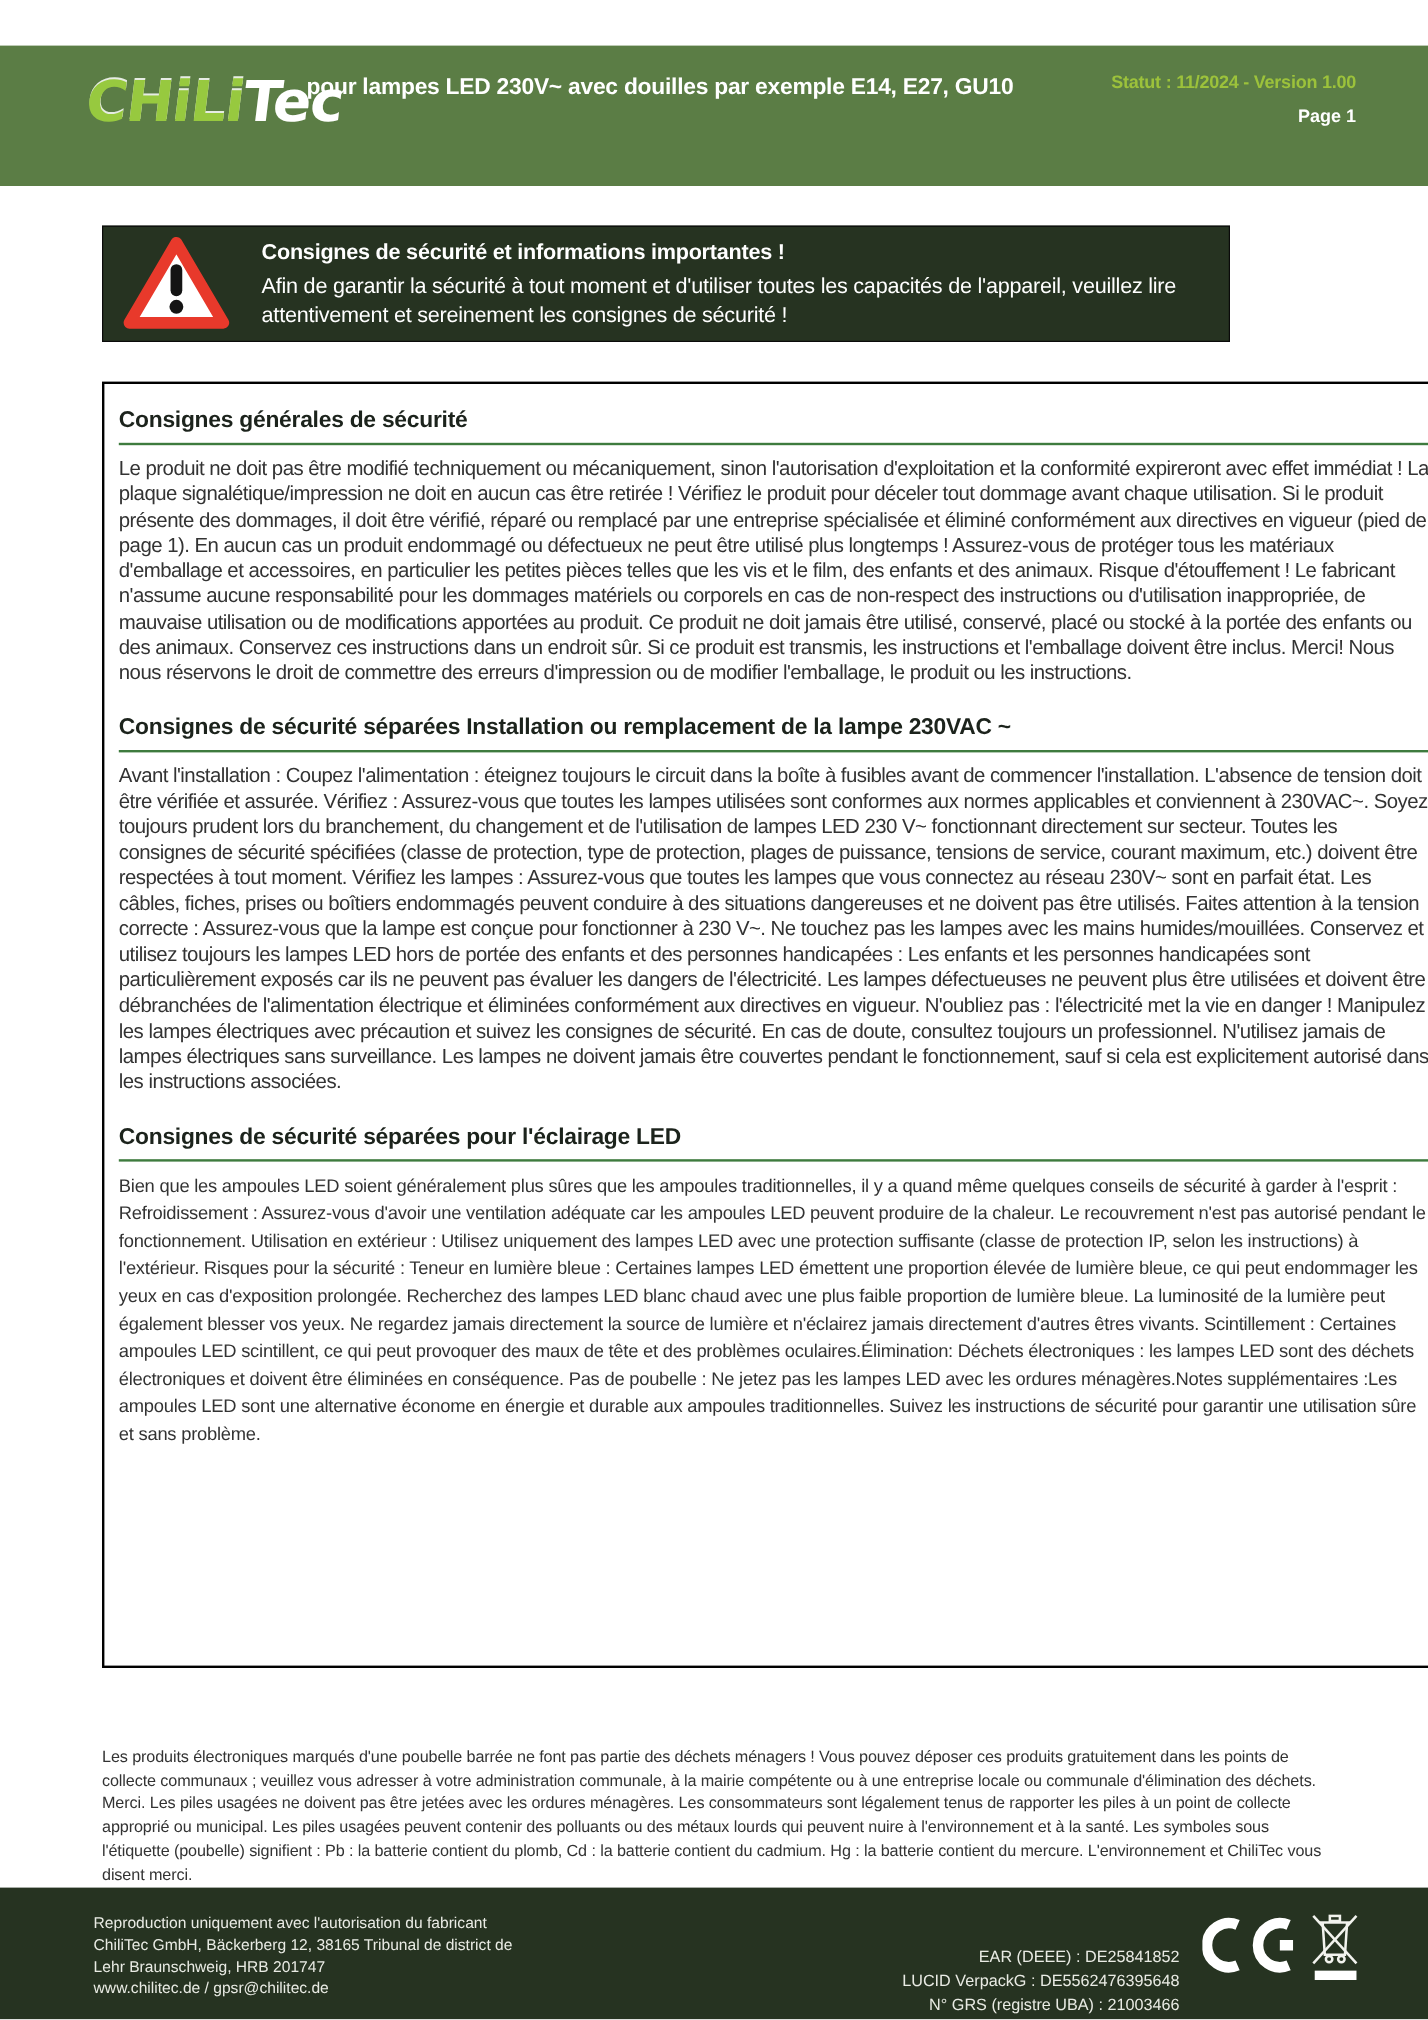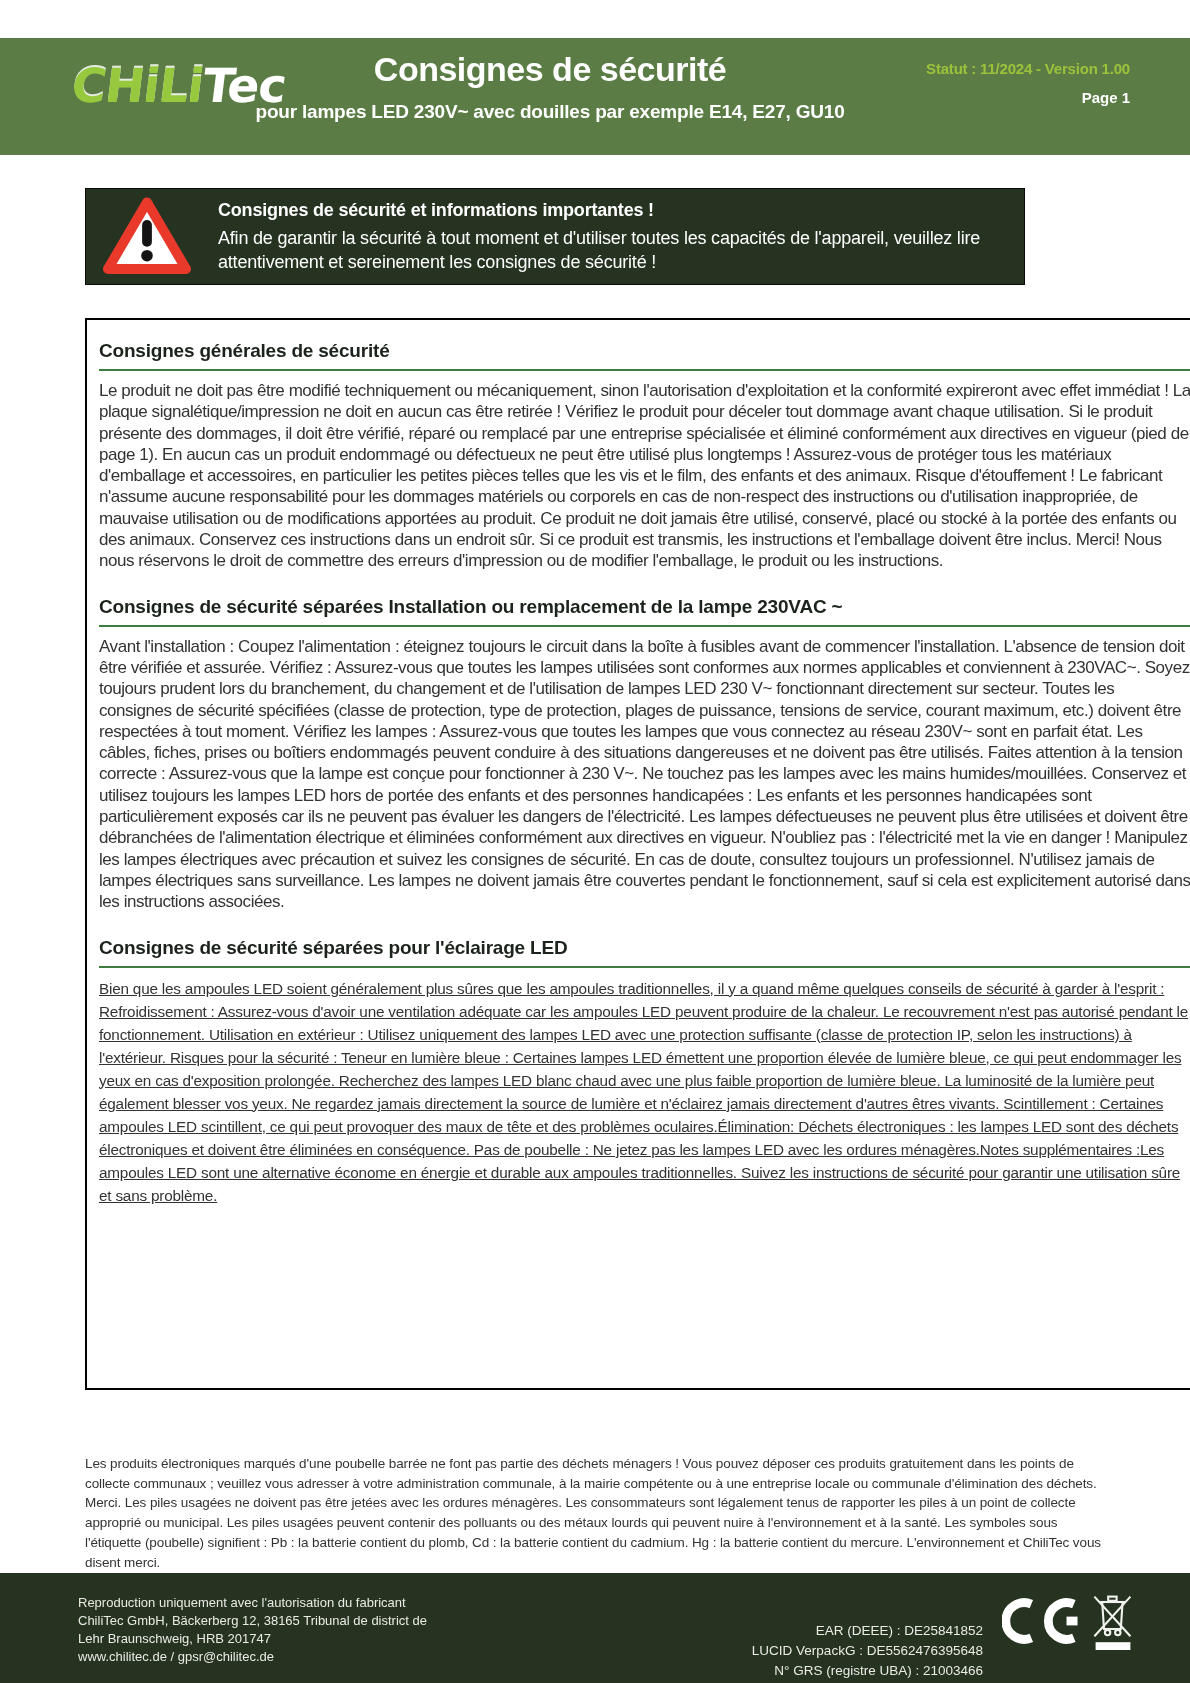--- a/index.html
+++ b/index.html
@@ -38,21 +38,21 @@
   .warn-text{margin-left:22px;margin-right:10px;color:#fff;}
   .warn-title{font-size:18px;font-weight:bold;margin-bottom:5px;letter-spacing:-0.2px;}
   .warn-body{font-size:18px;line-height:24px;letter-spacing:-0.2px;}
   
   .mainbox{position:absolute;left:85px;top:318px;width:1120px;height:1072px;border:2px solid #000;
            box-sizing:border-box;padding:12px 12px 0 12px;background:#fff;}
   .sec-heading{font-size:19px;font-weight:bold;color:var(--heading-text);margin:0 0 9px 0;
                padding:14px 0 7px 0;border-bottom:2px solid var(--underline-green);letter-spacing:-0.2px;}
   .sec-heading.first{padding-top:8px;}
   .sec-body{font-size:17px;line-height:21.3px;color:var(--body-text);margin:0 0 10px 0;letter-spacing:-0.45px;}
-  .sec-body.small{font-size:15.3px;line-height:23px;letter-spacing:-0.2px;text-decoration:underline;}
+  .sec-body.small{font-size:15.3px;line-height:23px;letter-spacing:-0.2px;}
   
   .disposal{position:absolute;left:85px;top:1432px;width:1020px;font-size:13.5px;line-height:19.7px;
             color:var(--body-text);letter-spacing:-0.1px;margin-top:22px;}
   
   .footbar{position:absolute;left:0;top:1573px;width:1190px;height:110px;background:var(--dark-green);}
   .foot-left{position:absolute;left:78px;top:21px;color:var(--footer-text);font-size:13px;line-height:18px;}
   .foot-right{position:absolute;right:207px;top:28px;text-align:right;color:var(--footer-text);
               font-size:13.5px;line-height:20px;margin-top:20px;}
   .ce-icon{position:absolute;left:1002px;top:22px;width:88px;height:52px;}
   .bin-icon{position:absolute;left:1092px;top:18px;width:42px;height:64px;}
@@ -60,21 +60,20 @@
 </head>
 <body>
 
 <div class="page">
 
   <div class="topbar">
     <div class="logo">
       <span class="p1">CHiLi</span><span class="p2">Tec</span>
     </div>
     <div class="header-center">
-      <div class="header-title">Consignes de sécurité</div>
       <div class="header-subtitle">pour lampes LED 230V~ avec douilles par exemple E14, E27, GU10</div>
     </div>
     <div class="header-meta">
       <div class="status">Statut : 11/2024 - Version 1.00</div>
       <div class="pagenum">Page 1</div>
     </div>
   </div>
 
   <div class="warnbox">
     <svg class="warn-icon" viewBox="0 0 100 90" aria-hidden="true">

